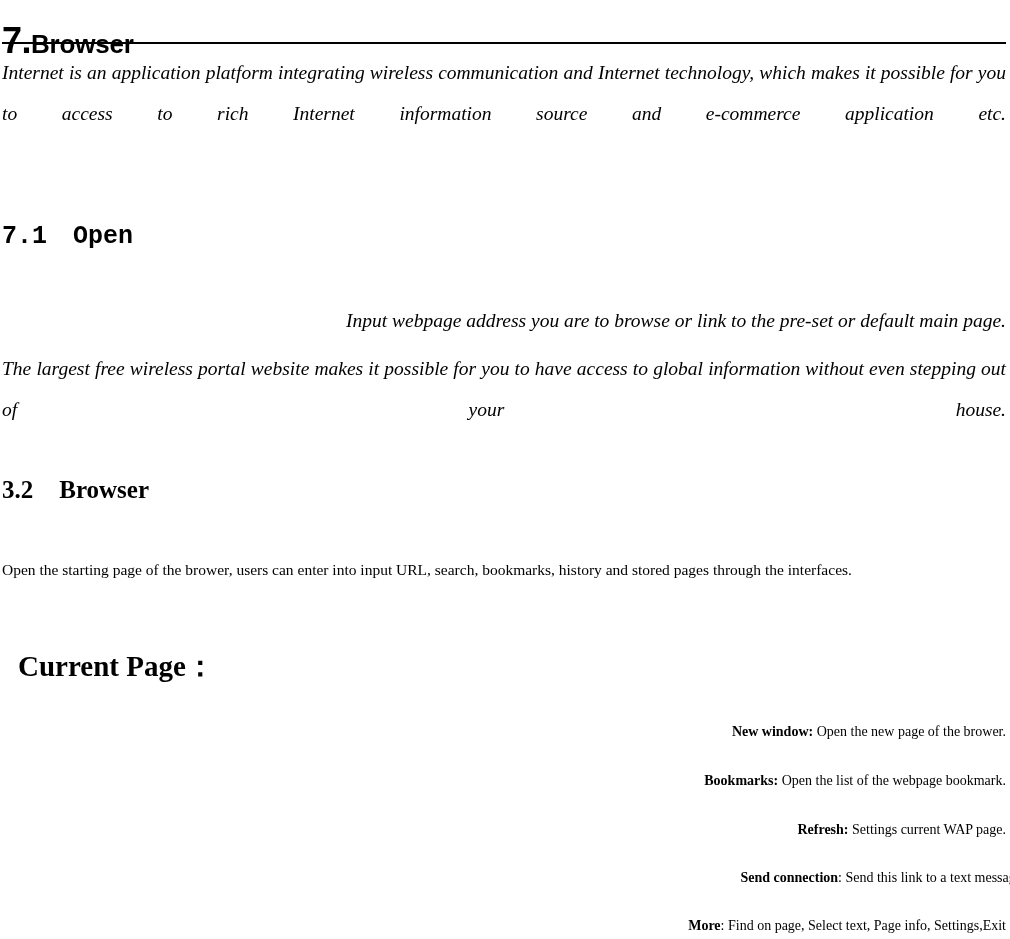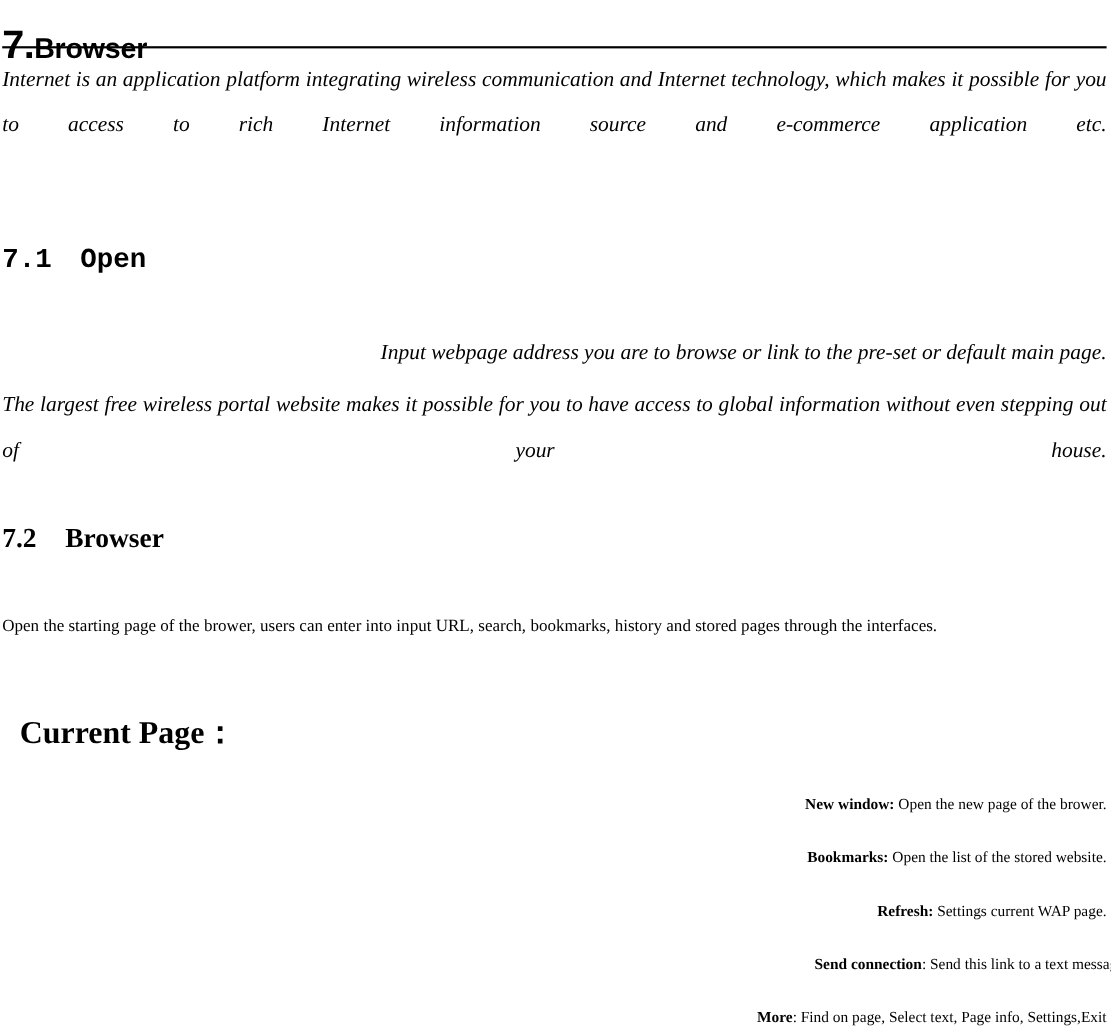--- a/index.html
+++ b/index.html
@@ -154,29 +154,29 @@
   <div class="title-rule"></div>
 
   <p class="body-para" id="para-intro">Internet is an application platform integrating wireless communication and Internet technology, which makes it possible for you to access to rich Internet information source and e-commerce application etc.</p>
 
   <h2 class="section-heading" id="heading-71"><span class="sec-num">7.1</span><span class="sec-gap"></span><span class="sec-text">Open</span></h2>
 
   <p class="body-para nojust" id="para-open">Input webpage address you are to browse or link to the pre-set or default main page.</p>
 
   <p class="body-para" id="para-portal">The largest free wireless portal website makes it possible for you to have access to global information without even stepping out of your house.</p>
 
-  <h2 class="section-heading" id="heading-72"><span class="sec-num">7.2</span><span class="sec-gap"></span><span class="sec-text">Browser</span></h2>
+  <h2 class="section-heading" id="heading-72"><span class="sec-num">3.2</span><span class="sec-gap"></span><span class="sec-text">Browser</span></h2>
 
   <p class="small-para" id="para-browser">Open the starting page of the brower, users can enter into input URL, search, bookmarks, history and stored pages through the interfaces.</p>
 
   <h3 class="sub-heading" id="heading-current-page">Current Page：</h3>
 
   <p class="def-item" id="def-0"><span class="def-term">New window:</span><span class="def-desc"> Open the new page of the brower.</span></p>
 
-  <p class="def-item" id="def-1"><span class="def-term">Bookmarks:</span><span class="def-desc"> Open the list of the stored website.</span></p>
+  <p class="def-item" id="def-1"><span class="def-term">Bookmarks:</span><span class="def-desc"> Open the list of the webpage bookmark.</span></p>
 
   <p class="def-item" id="def-2"><span class="def-term">Refresh:</span><span class="def-desc"> Settings current WAP page.</span></p>
 
   <p class="def-item" id="def-3"><span class="def-term">Send connection</span><span class="def-desc">: Send this link to a text message</span></p>
 
   <p class="def-item" id="def-4"><span class="def-term">More</span><span class="def-desc">: Find on page, Select text, Page info, Settings,Exit</span></p>
 
 </div>
 
 </body></html>

